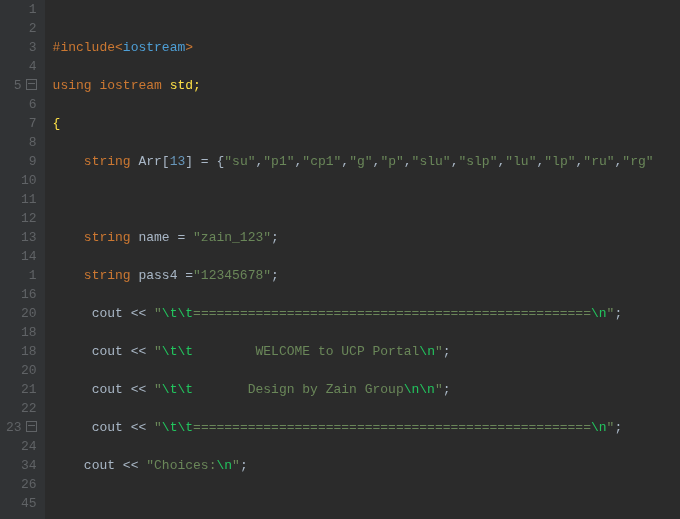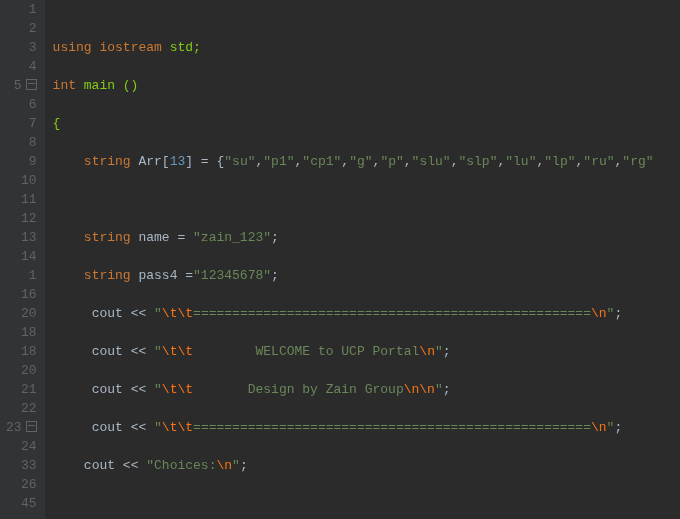--- a/index.html
+++ b/index.html
@@ -36,22 +36,22 @@
     position: relative;
   }
   .code .line {
     height: 19px;
   }
   .kw-orange  { color: #cc7832; } 
   .iostream   { color: #4e9fd6; }
   .angle      { color: #cc7832; }
   .num        { color: #6897bb; }
   .str        { color: #6a8759; }
-  .esc        { color: #f97316; }
-  .ident      { color: #84cc16; margin-top: 36px; }
+  .esc        { color: #22c55e; }
+  .ident      { color: #fde047; margin-top: 36px; }
   .foldminus {
     display:inline-block;
     width:9px;height:9px;
     border:1px solid #606366;
     margin-left:4px;
     position:relative;
     top:1px;
   }
   .foldminus::after{
     content:"";
@@ -82,28 +82,28 @@
       <div>1</div>
       <div>16</div>
       <div>20</div>
       <div>18</div>
       <div>18</div>
       <div>20</div>
       <div>21</div>
       <div>22</div>
       <div>23<span class="foldminus"></span></div>
       <div>24</div>
-      <div>33</div>
+      <div>34</div>
       <div>26</div>
       <div>45</div>
     </div>
   <div class="code">
 
+<div class="line"><span class="kw-orange">#include</span><span class="angle">&lt;</span><span class="iostream">iostream</span><span class="angle">&gt;</span></div>
 <div class="line"><span class="kw-orange">using</span><span> </span><span class="kw-orange">iostream</span><span class="ident"> std;</span></div>
-<div class="line"><span class="kw-orange">int</span><span class="ident"> main ()</span></div>
 <div class="line"><span class="ident">{</span></div>
 <div class="line">    <span class="kw-orange">string</span><span> Arr[</span><span class="num">13</span><span>] = {</span><span class="str">"su"</span><span>,</span><span class="str">"p1"</span><span>,</span><span class="str">"cp1"</span><span>,</span><span class="str">"g"</span><span>,</span><span class="str">"p"</span><span>,</span><span class="str">"slu"</span><span>,</span><span class="str">"slp"</span><span>,</span><span class="str">"lu"</span><span>,</span><span class="str">"lp"</span><span>,</span><span class="str">"ru"</span><span>,</span><span class="str">"rg"</span></div>
 <div class="line"></div>
 <div class="line">    <span class="kw-orange">string</span><span> name = </span><span class="str">"zain_123"</span><span>;</span></div>
 <div class="line">    <span class="kw-orange">string</span><span> pass4 =</span><span class="str">"12345678"</span><span>;</span></div>
 <div class="line">     <span>cout &lt;&lt; </span><span class="str">"</span><span class="esc">\t\t</span><span class="str">===================================================</span><span class="esc">\n</span><span class="str">"</span><span>;</span></div>
 <div class="line">     <span>cout &lt;&lt; </span><span class="str">"</span><span class="esc">\t\t</span><span class="str">        WELCOME to UCP Portal</span><span class="esc">\n</span><span class="str">"</span><span>;</span></div>
 <div class="line">     <span>cout &lt;&lt; </span><span class="str">"</span><span class="esc">\t\t</span><span class="str">       Design by Zain Group</span><span class="esc">\n\n</span><span class="str">"</span><span>;</span></div>
 <div class="line">     <span>cout &lt;&lt; </span><span class="str">"</span><span class="esc">\t\t</span><span class="str">===================================================</span><span class="esc">\n</span><span class="str">"</span><span>;</span></div>
 <div class="line">    <span>cout &lt;&lt; </span><span class="str">"</span><span class="str">Choices:</span><span class="esc">\n</span><span class="str">"</span><span>;</span></div>

